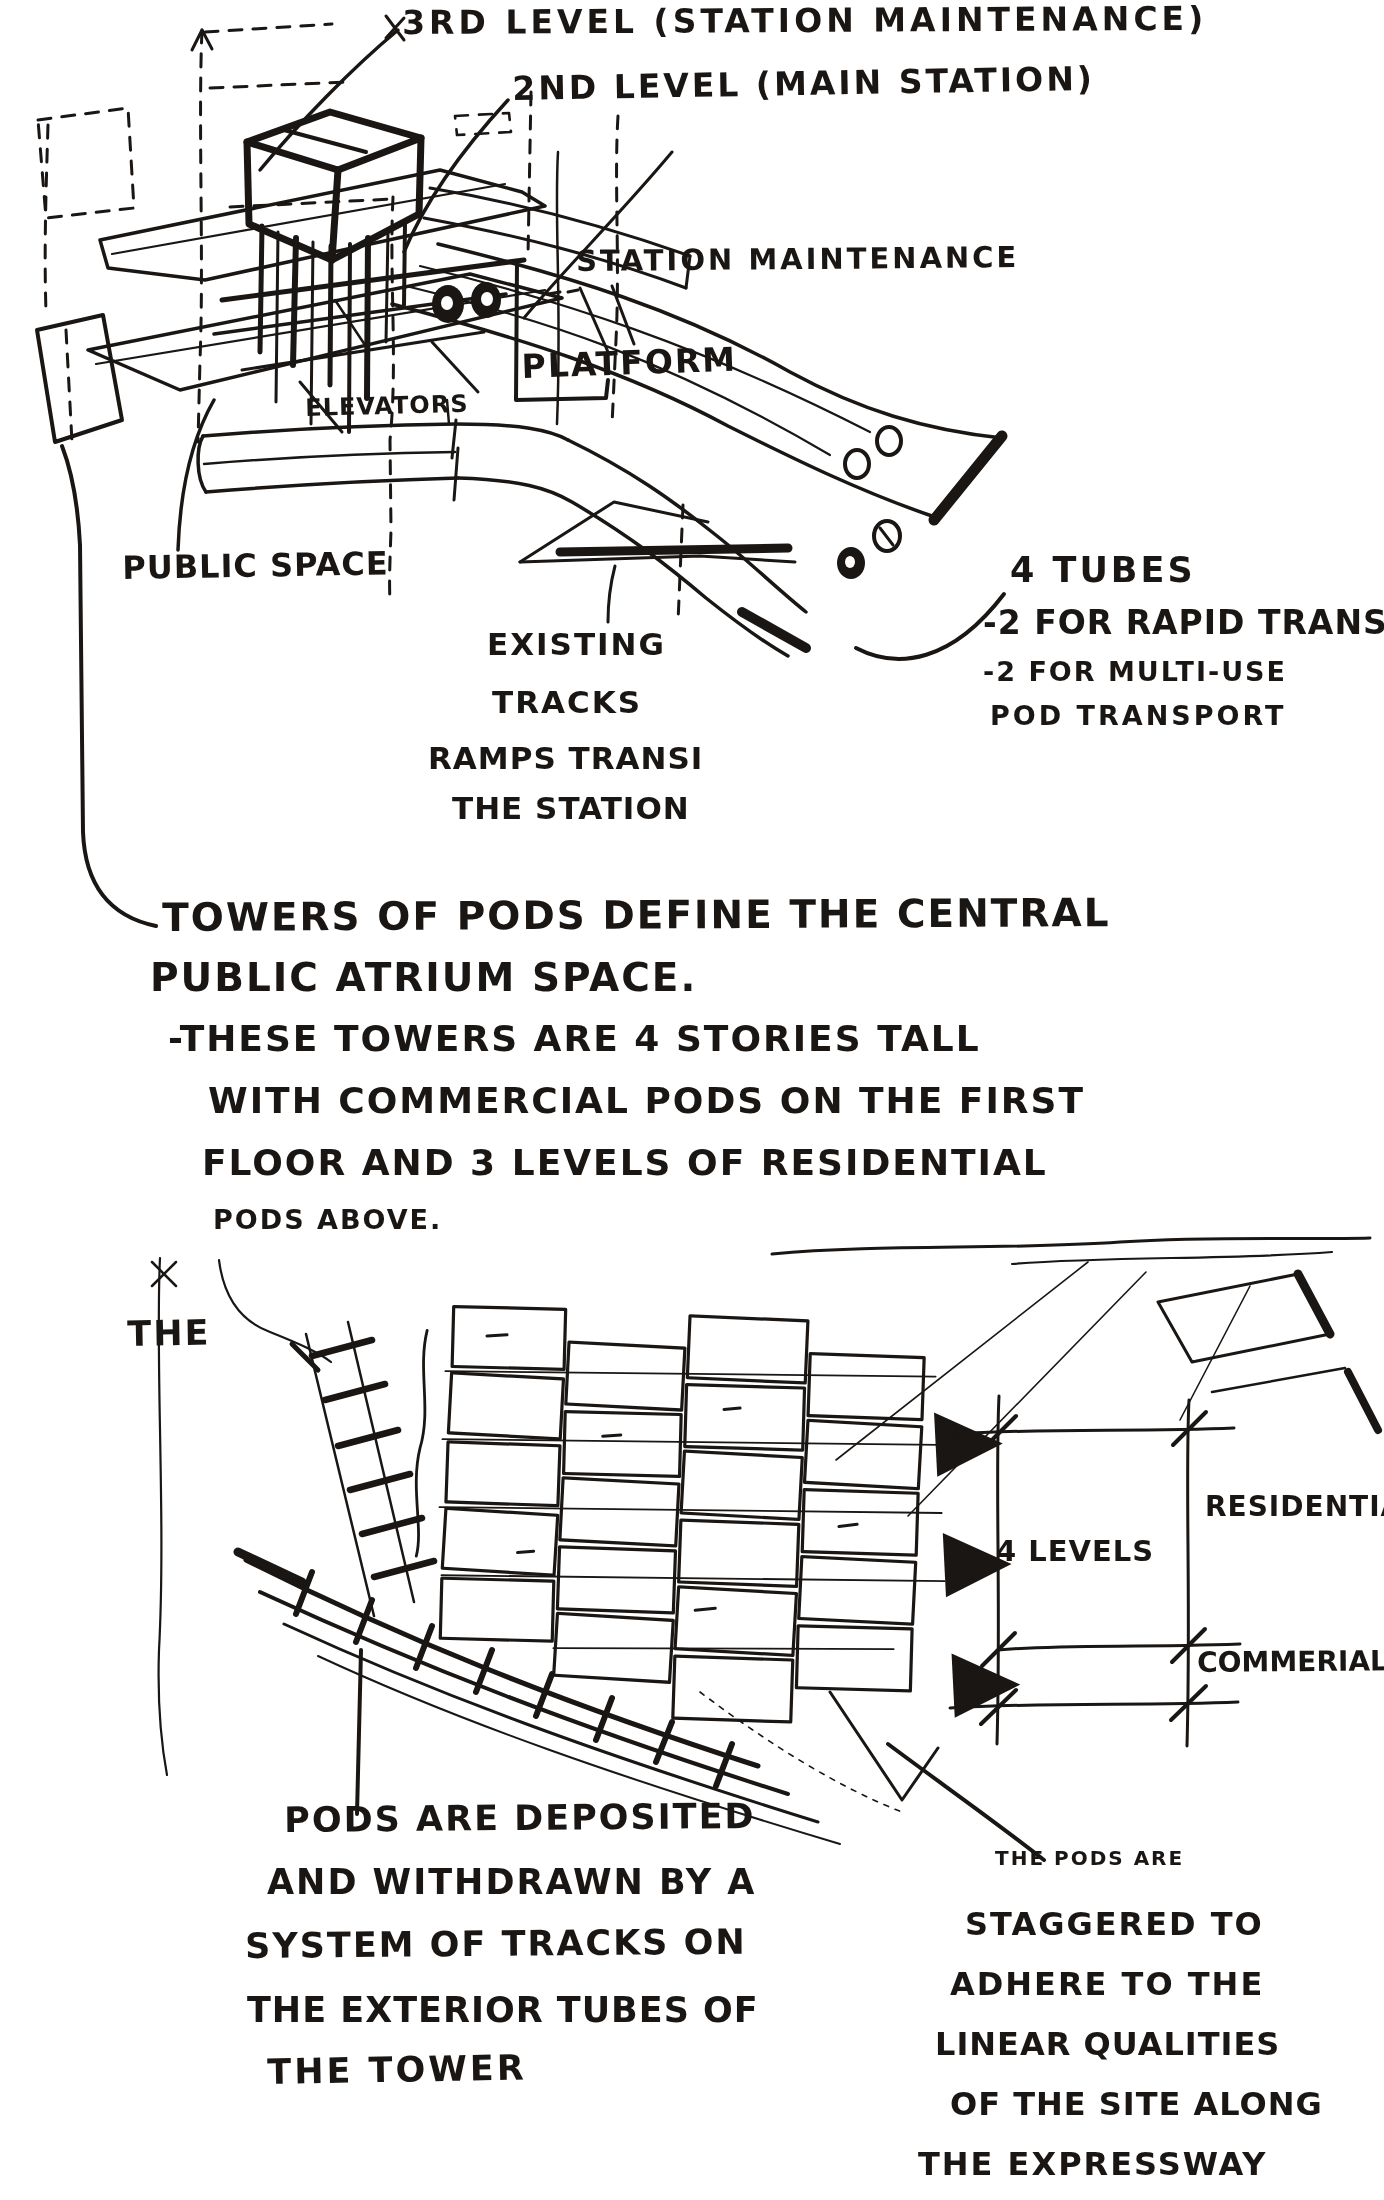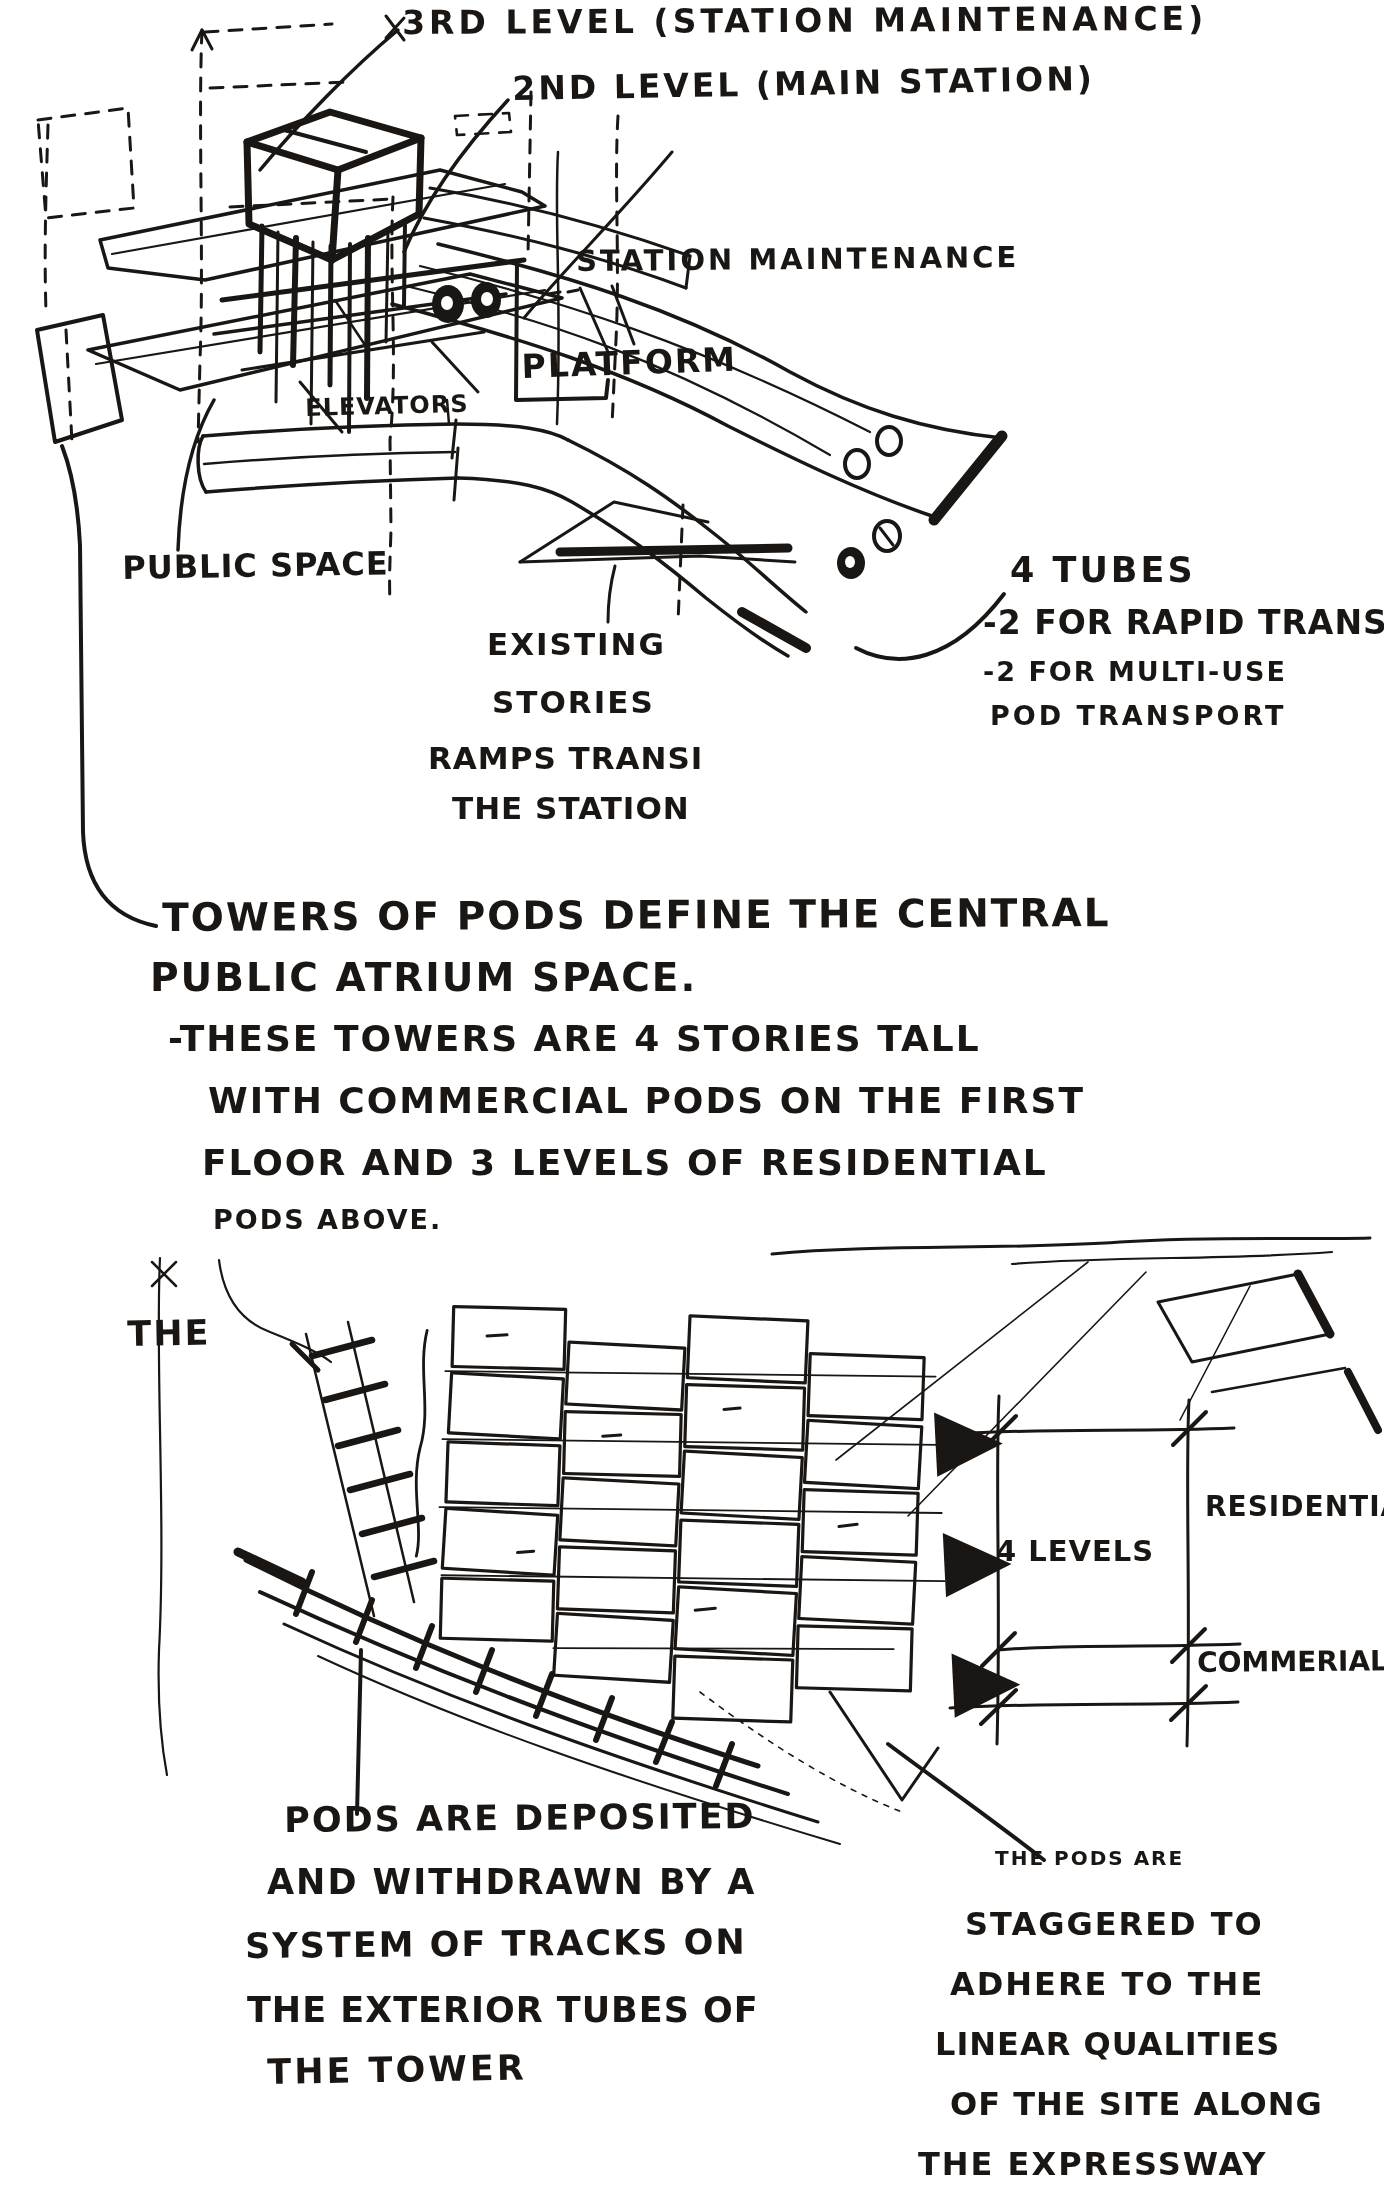--- a/index.html
+++ b/index.html
@@ -227,21 +227,21 @@
 <div class="lbl" style="left:521px;top:350px;font-size:33px;letter-spacing:2px;transform:rotate(-2deg)">PLATFORM</div>
 <div class="lbl" style="left:305px;top:396px;font-size:24px;letter-spacing:1px;transform:rotate(-1.5deg)">ELEVATORS</div>
 <div class="lbl" style="left:122px;top:552px;font-size:32px;letter-spacing:1px;transform:rotate(-1deg)">PUBLIC SPACE</div>
 
 <div class="lbl" style="left:1010px;top:552px;font-size:35px;letter-spacing:3px">4 TUBES</div>
 <div class="lbl" style="left:983px;top:606px;font-size:33px;letter-spacing:1px">-2 FOR RAPID TRANSI</div>
 <div class="lbl" style="left:983px;top:658px;font-size:27px;letter-spacing:2px">-2 FOR MULTI-USE</div>
 <div class="lbl" style="left:990px;top:702px;font-size:27px;letter-spacing:3px">POD TRANSPORT</div>
 
 <div class="lbl" style="left:487px;top:628px;font-size:31px;letter-spacing:2px">EXISTING</div>
-<div class="lbl" style="left:492px;top:686px;font-size:31px;letter-spacing:2px">STORIES</div>
+<div class="lbl" style="left:492px;top:686px;font-size:31px;letter-spacing:2px">TRACKS</div>
 <div class="lbl" style="left:428px;top:742px;font-size:31px;letter-spacing:1px">RAMPS TRANSI</div>
 <div class="lbl" style="left:452px;top:792px;font-size:31px;letter-spacing:1px">THE STATION</div>
 
 <div class="lbl" style="left:162px;top:898px;font-size:39px;letter-spacing:2px;transform:rotate(-0.3deg)">TOWERS OF PODS DEFINE THE CENTRAL</div>
 <div class="lbl" style="left:150px;top:958px;font-size:39px;letter-spacing:2px">PUBLIC ATRIUM SPACE.</div>
 <div class="lbl" style="left:168px;top:1020px;font-size:36px;letter-spacing:2px">-THESE TOWERS ARE 4 STORIES TALL</div>
 <div class="lbl" style="left:208px;top:1082px;font-size:36px;letter-spacing:2px">WITH COMMERCIAL PODS ON THE FIRST</div>
 <div class="lbl" style="left:202px;top:1144px;font-size:36px;letter-spacing:2px">FLOOR AND 3 LEVELS OF RESIDENTIAL</div>
 <div class="lbl" style="left:213px;top:1206px;font-size:27px;letter-spacing:2px">PODS ABOVE.</div>
 <div class="lbl" style="left:127px;top:1316px;font-size:35px;letter-spacing:2px;transform:rotate(-1deg)">THE</div>

